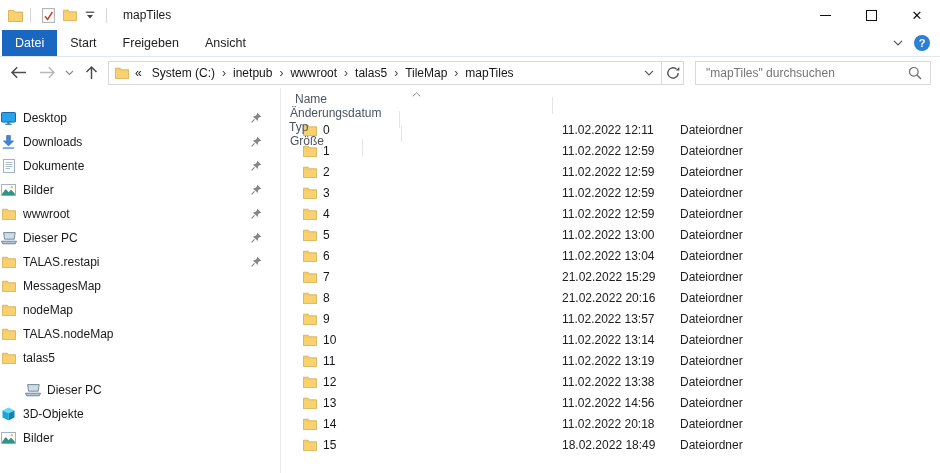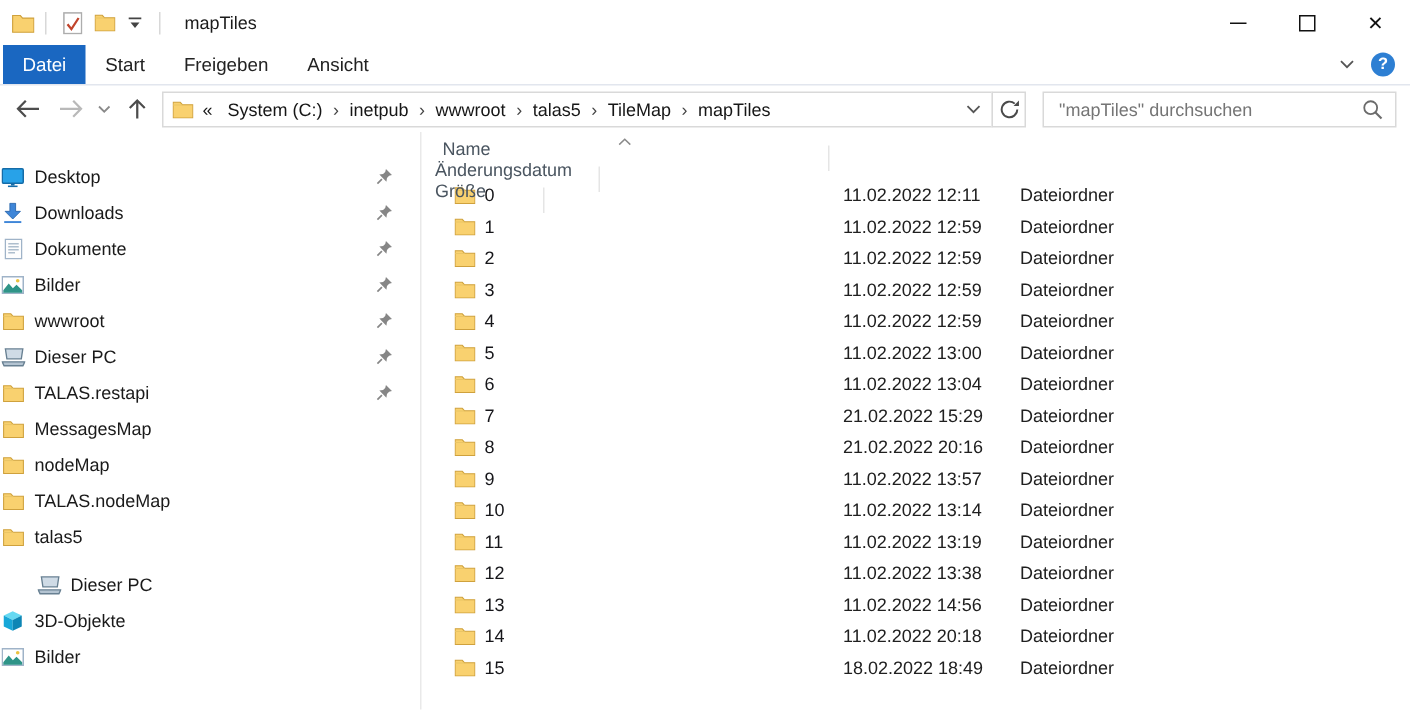--- a/index.html
+++ b/index.html
@@ -393,20 +393,21 @@
       </div>
     <div class="main">
       <div class="listhead">
         <span class="sort-ind icn" id="ic-sort">
             <svg width="9" height="5" viewBox="0 0 9 5">
               <path d="M.8 4.4L4.5.8l3.7 3.6" stroke="#8a8a8a" stroke-width="1" fill="none"></path>
             </svg>
           </span>
         <div class="hcell h-name">Name</div>
         <div class="hcell h-mod">Änderungsdatum</div>
+        <div class="hcell h-typ">Typ</div>
         <div class="hcell h-size">Größe</div>
       </div>
       <div id="rows">
           <div class="file-row">
             <div class="fcell fname">
               <span class="icn">
                 <svg width="14" height="12" viewBox="0 0 14 12">
                   <path d="M.4 1.2h4.8l1.4 1.6h7v8.8H.4z" fill="#f9d16f" stroke="#cfa13d" stroke-width=".7"></path>
                   <path d="M.4 3h6.4" stroke="#eac565" stroke-width=".8"></path>
                 </svg>

